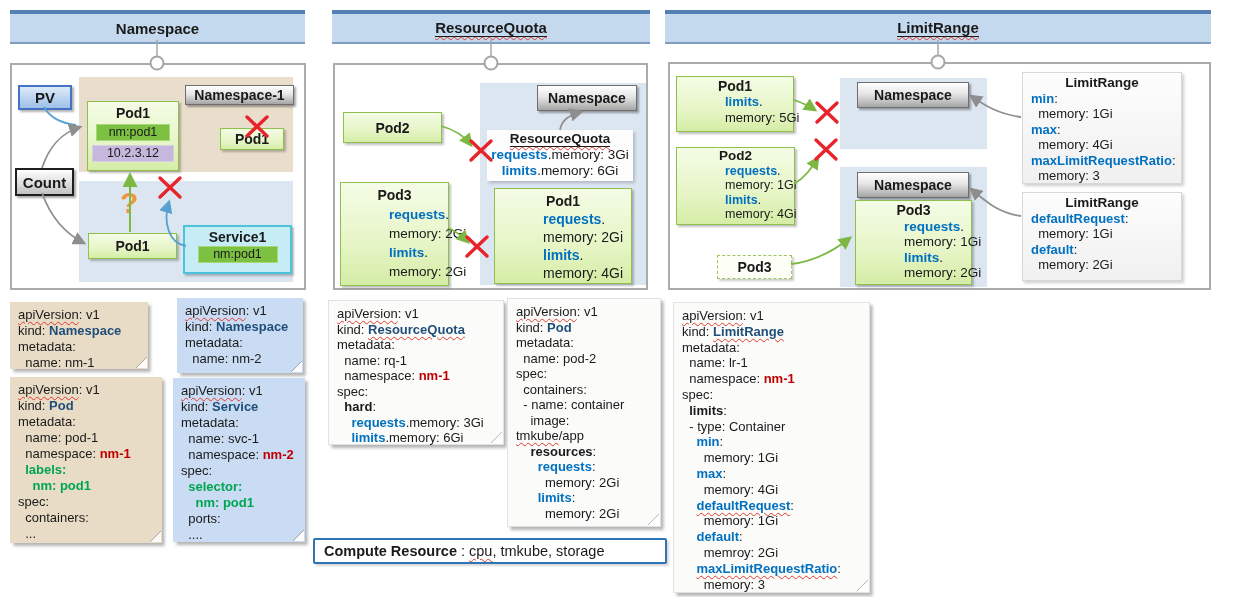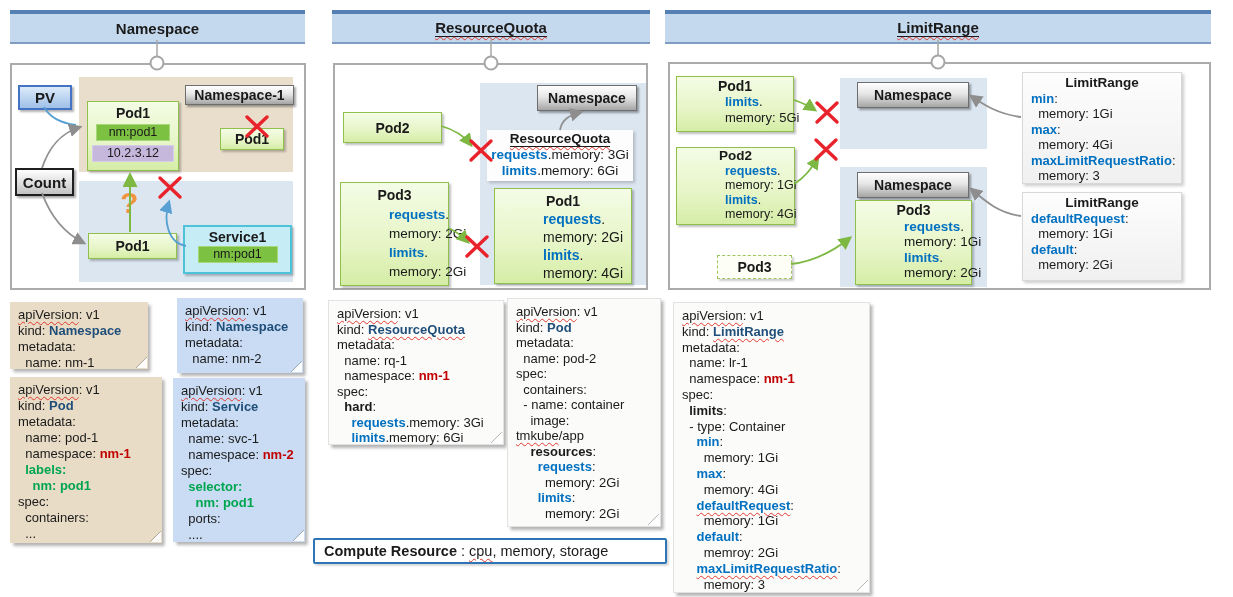--- a/index.html
+++ b/index.html
@@ -192,21 +192,21 @@
   <div class="abs note note-tan" style="left:10px;top:302px;width:124px;height:58px;line-height:16px;"><div><span class="sq">apiVersion</span><span>: v1</span></div><div><span>kind: </span><span class="kb">Namespace</span></div><div><span>metadata:</span></div><div><span>  name: nm-1</span></div></div>
   <div class="abs note note-blue" style="left:177px;top:298px;width:112px;height:66px;line-height:16px;"><div><span class="sq">apiVersion</span><span>: v1</span></div><div><span>kind: </span><span class="kb">Namespace</span></div><div><span>metadata:</span></div><div><span>  name: nm-2</span></div></div>
   <div class="abs note note-tan" style="left:10px;top:377px;width:138px;height:157px;line-height:16px;"><div><span class="sq">apiVersion</span><span>: v1</span></div><div><span>kind: </span><span class="kb">Pod</span></div><div><span>metadata:</span></div><div><span>  name: pod-1</span></div><div><span>  namespace: </span><span class="rd">nm-1</span></div><div><span>  </span><span class="gr">labels:</span></div><div><span>    </span><span class="gr">nm: pod1</span></div><div><span>spec:</span></div><div><span>  containers:</span></div><div><span>  ...</span></div></div>
   <div class="abs note note-blue" style="left:173px;top:378px;width:118px;height:155px;line-height:16px;"><div><span class="sq">apiVersion</span><span>: v1</span></div><div><span>kind: </span><span class="kb">Service</span></div><div><span>metadata:</span></div><div><span>  name: svc-1</span></div><div><span>  namespace: </span><span class="rd">nm-2</span></div><div><span>spec:</span></div><div><span>  </span><span class="gr">selector:</span></div><div><span>    </span><span class="gr">nm: pod1</span></div><div><span>  ports:</span></div><div><span>  ....</span></div></div>
   <div class="abs note note-white" style="left:328px;top:300px;width:160px;height:134px;line-height:15.5px;"><div><span class="sq">apiVersion</span><span>: v1</span></div><div><span>kind: </span><span class="kb sq">ResourceQuota</span></div><div><span>metadata:</span></div><div><span>  name: rq-1</span></div><div><span>  namespace: </span><span class="rd">nm-1</span></div><div><span>spec:</span></div><div><span>  </span><span class="b">hard</span><span>:</span></div><div><span>    </span><span class="bl">requests</span><span>.memory: 3Gi</span></div><div><span>    </span><span class="bl">limits</span><span>.memory: 6Gi</span></div></div>
   <div class="abs note note-white" style="left:507px;top:298px;width:138px;height:218px;line-height:15.5px;"><div><span class="sq">apiVersion</span><span>: v1</span></div><div><span>kind: </span><span class="kb">Pod</span></div><div><span>metadata:</span></div><div><span>  name: pod-2</span></div><div><span>spec:</span></div><div><span>  containers:</span></div><div><span>  - name: container</span></div><div><span>    image:</span></div><div><span class="sq">tmkube</span><span>/app</span></div><div><span>    </span><span class="b">resources</span><span>:</span></div><div><span>      </span><span class="bl">requests</span><span>:</span></div><div><span>        memory: 2Gi</span></div><div><span>      </span><span class="bl">limits</span><span>:</span></div><div><span>        memory: 2Gi</span></div></div>
   <div class="abs note note-white" style="left:673px;top:302px;width:181px;height:280px;line-height:15.8px;"><div><span class="sq">apiVersion</span><span>: v1</span></div><div><span>kind: </span><span class="kb sq">LimitRange</span></div><div><span>metadata:</span></div><div><span>  name: lr-1</span></div><div><span>  namespace: </span><span class="rd">nm-1</span></div><div><span>spec:</span></div><div><span>  </span><span class="b">limits</span><span>:</span></div><div><span>  - type: Container</span></div><div><span>    </span><span class="bl">min</span><span>:</span></div><div><span>      memory: 1Gi</span></div><div><span>    </span><span class="bl">max</span><span>:</span></div><div><span>      memory: 4Gi</span></div><div><span>    </span><span class="bl sq">defaultRequest</span><span>:</span></div><div><span>      memory: 1Gi</span></div><div><span>    </span><span class="bl">default</span><span>:</span></div><div><span>      memroy: 2Gi</span></div><div><span>    </span><span class="bl sq">maxLimitRequestRatio</span><span>:</span></div><div><span>      memory: 3</span></div></div>
 
   <div class="abs legend" style="left:313px;top:538px;width:332px;">
     <div>
-        <div><span class="b">Compute Resource</span><span> : </span><span class="sq">cpu</span><span>, memory, storage</span></div>
+        <div><span class="b">Compute Resource</span><span> : </span><span class="sq">cpu</span><span>, tmkube, storage</span></div>
       </div>
   </div>
 
   <svg class="overlay" width="1233" height="597" viewBox="0 0 1233 597">
     <defs>
       <marker id="ah-grey" viewBox="0 0 10 10" refX="8" refY="5" markerWidth="7.5" markerHeight="7.5" orient="auto-start-reverse">
         <path d="M0,0 L10,5 L0,10 z" fill="#8e8e8e"></path>
       </marker>
       <marker id="ah-green" viewBox="0 0 10 10" refX="8" refY="5" markerWidth="7.5" markerHeight="7.5" orient="auto-start-reverse">
         <path d="M0,0 L10,5 L0,10 z" fill="#7cb842"></path>

